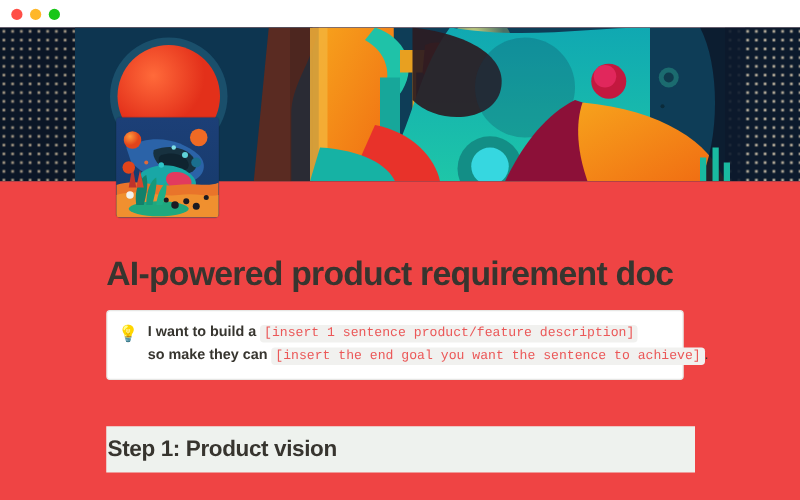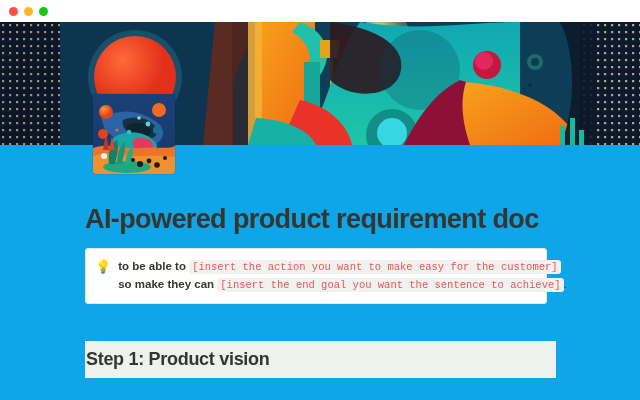--- a/index.html
+++ b/index.html
@@ -9,21 +9,21 @@
     height: 400px;
     overflow: hidden;
     background: #ffffff;
     font-family: "Liberation Sans", sans-serif;
   }
 
   #app {
     position: relative;
     width: 640px;
     height: 400px;
-    background: #0ea5e9;
+    background: #ef4444;
   }
 
   
   .titlebar {
     position: absolute;
     top: 0; left: 0;
     width: 640px;
     height: 22px;
     background: #ffffff;
     display: flex;
@@ -281,26 +281,26 @@
   </div>
 
   <div class="content">
 
     <h1 class="page-title">AI-powered product requirement doc</h1>
 
     <div class="callout">
       <div class="callout-icon">💡</div>
       <div class="callout-body">
 
-
-
         <div class="callout-line">
-          <span class="lead">to be able to</span>
-          <code>[insert the action you want to make easy for the customer]</code><span class="tail"></span>
+          <span class="lead">I want to build a</span>
+          <code>[insert 1 sentence product/feature description]</code><span class="tail"></span>
         </div>
+
+
 
         <div class="callout-line">
           <span class="lead">so make they can</span>
           <code>[insert the end goal you want the sentence to achieve]</code><span class="tail">.</span>
         </div>
 
       </div>
     </div>
 
     <h2 class="section-heading">Step 1: Product vision</h2>

